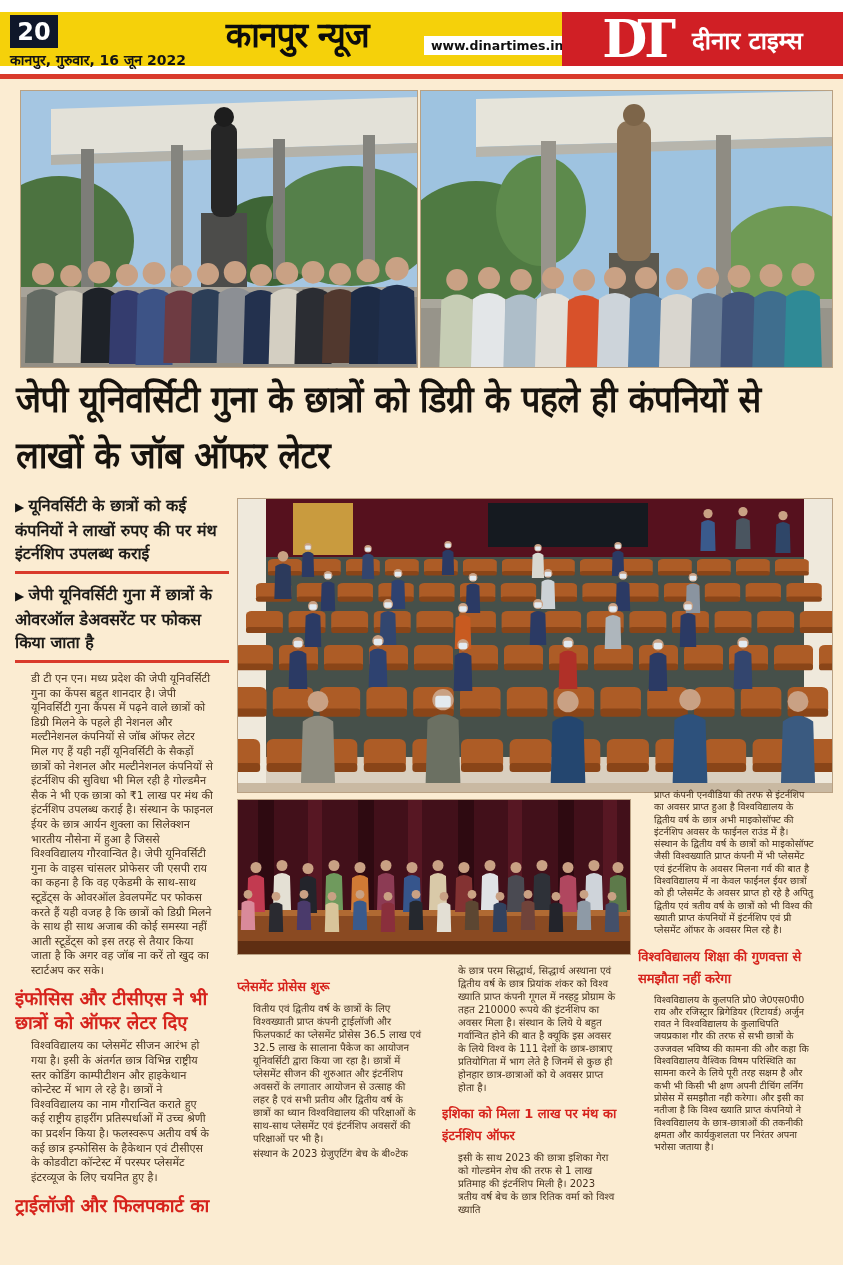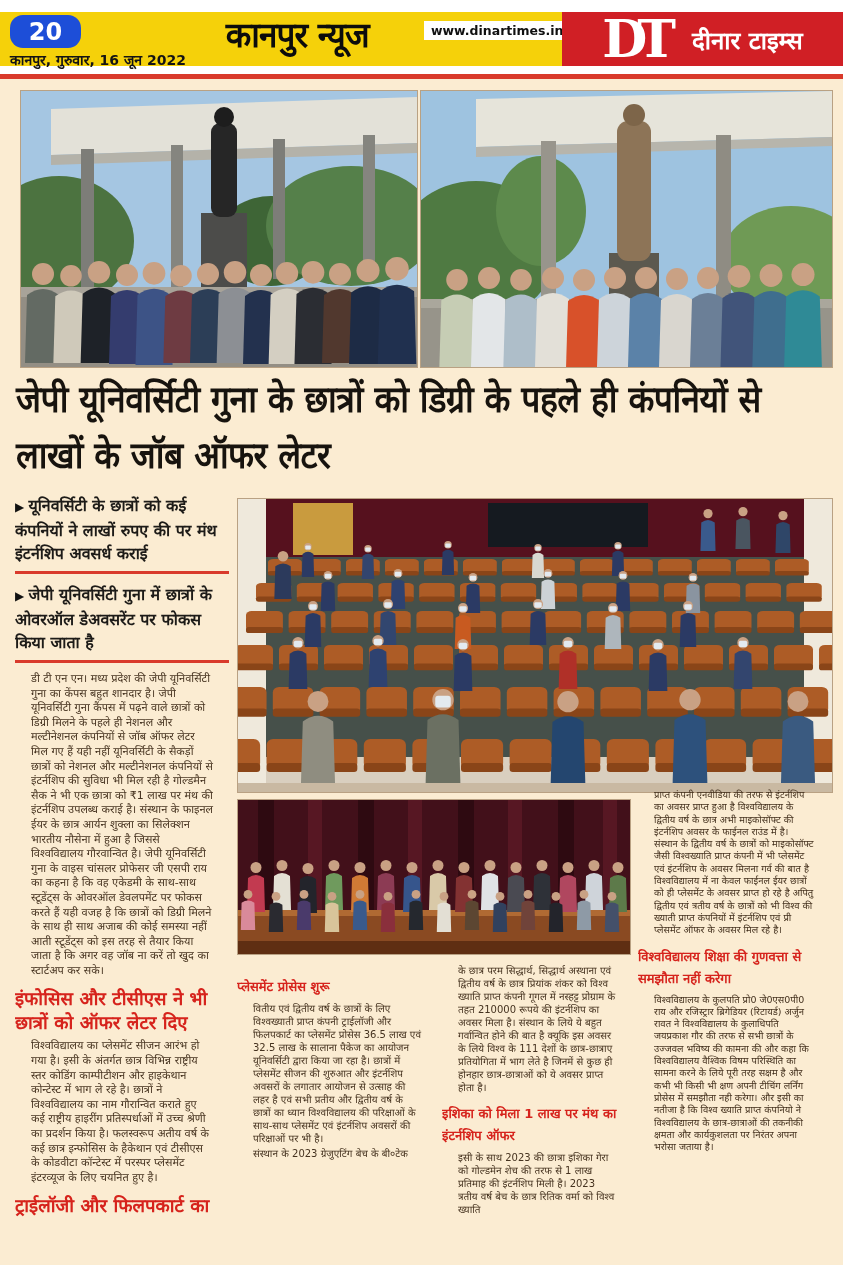--- a/index.html
+++ b/index.html
@@ -1,26 +1,26 @@
 <!DOCTYPE html>
 <html lang="hi"><head>
 <meta charset="utf-8">
 <style>
   html,body{margin:0;padding:0;background:#ffffff;}
   .page{position:relative;width:843px;height:1265px;overflow:hidden;background:#ffffff;
         font-family:"DejaVu Sans","Liberation Sans",sans-serif;}
   
   .band{position:absolute;left:0;top:12px;width:843px;height:54px;background:#F5D10A;}
-  .pagenum{position:absolute;left:10px;top:15px;width:71px;height:33px;background:#1d4ed8;
-           color:#fff;font-size:24px;font-weight:800;display:flex;align-items:center;justify-content:center;border-radius:13px;}
+  .pagenum{position:absolute;left:10px;top:15px;width:48px;height:33px;background:#0f172a;
+           color:#fff;font-size:24px;font-weight:800;display:flex;align-items:center;justify-content:center;}
   .dateline{position:absolute;left:10px;top:50px;font-size:14px;font-weight:700;color:#141414;white-space:nowrap;}
   .main-title{position:absolute;left:150px;top:14px;width:310px;text-align:center;
               font-size:35px;line-height:42px;font-weight:800;color:#0c0c0c;letter-spacing:-1px;
               transform:scaleX(.95);transform-origin:left;}
-  .www{position:absolute;left:424px;top:21px;background:#ffffff;padding:2px 7px;
+  .www{position:absolute;left:424px;top:36px;background:#ffffff;padding:2px 7px;
        font-size:12.5px;font-weight:800;color:#101010;}
   .brand{position:absolute;left:562px;top:12px;width:281px;height:54px;background:#D01F25;
          display:flex;align-items:center;justify-content:center;gap:6px;overflow:hidden;}
   .mono{font-family:"DejaVu Serif","Liberation Serif",serif;font-size:52px;font-weight:800;
         color:#fff;letter-spacing:-10px;line-height:54px;margin-right:20px;}
   .bname{font-size:24px;font-weight:800;color:#fff;white-space:nowrap;}
   .redrule{position:absolute;left:0;top:74px;width:843px;height:5px;background:#D93A2B;}
   .cream{position:absolute;left:0;top:79px;width:843px;height:1186px;background:#FBECD2;}
   
   .photo{position:absolute;overflow:hidden;border:1px solid #b9a183;background:#888;}
@@ -255,21 +255,21 @@
       <use href="#person" transform="translate(234,90) scale(0.40)" style="color:#5c4632"></use>
       <use href="#person" transform="translate(262,92) scale(0.40)" style="color:#31415e"></use>
       <use href="#person" transform="translate(290,90) scale(0.40)" style="color:#70433a"></use>
       <use href="#person" transform="translate(318,92) scale(0.40)" style="color:#23242b"></use>
       <use href="#person" transform="translate(346,90) scale(0.40)" style="color:#8e9aa6"></use>
       <use href="#person" transform="translate(374,92) scale(0.40)" style="color:#44506a"></use>
     </svg>
   </div>
 
   <div class="col col-left">
-    <p class="hl-item">यूनिवर्सिटी के छात्रों को कई कंपनियों ने लाखों रुपए की पर मंथ इंटर्नशिप अवसर्ध कराई</p>
+    <p class="hl-item">यूनिवर्सिटी के छात्रों को कई कंपनियों ने लाखों रुपए की पर मंथ इंटर्नशिप उपलब्ध कराई</p>
     <hr class="hr-red">
     <p class="hl-item">जेपी यूनिवर्सिटी गुना में छात्रों के ओवरऑल डेअवसरेंट पर फोकस किया जाता है</p>
     <hr class="hr-red">
     <p class="body-p">डी टी एन एन। मध्य प्रदेश की जेपी यूनिवर्सिटी गुना का केंपस बहुत शानदार है। जेपी यूनिवर्सिटी गुना कैंपस में पढ़ने वाले छात्रों को डिग्री मिलने के पहले ही नेशनल और मल्टीनेशनल कंपनियों से जॉब ऑफर लेटर मिल गए हैं यही नहीं यूनिवर्सिटी के सैकड़ों छात्रों को नेशनल और मल्टीनेशनल कंपनियों से इंटर्नशिप की सुविधा भी मिल रही है गोल्डमैन सैक ने भी एक छात्रा को ₹1 लाख पर मंथ की इंटर्नशिप उपलब्ध कराई है। संस्थान के फाइनल ईयर के छात्र आर्यन शुक्ला का सिलेक्शन भारतीय नौसेना में हुआ है जिससे विश्वविद्यालय गौरवान्वित है। जेपी यूनिवर्सिटी गुना के वाइस चांसलर प्रोफेसर जी एसपी राय का कहना है कि वह एकेडमी के साथ-साथ स्टूडेंट्स के ओवरऑल डेवलपमेंट पर फोकस करते हैं यही वजह है कि छात्रों को डिग्री मिलने के साथ ही साथ अजाब की कोई समस्या नहीं आती स्टूडेंट्स को इस तरह से तैयार किया जाता है कि अगर वह जॉब ना करें तो खुद का स्टार्टअप कर सके।</p>
     <h3 class="sec-h">इंफोसिस और टीसीएस ने भी छात्रों को ऑफर लेटर दिए</h3>
     <p class="body-p">विश्वविद्यालय का प्लेसमेंट सीजन आरंभ हो गया है। इसी के अंतर्गत छात्र विभिन्न राष्ट्रीय स्तर कोडिंग काम्पीटीशन और हाइकेथान कोन्टेस्ट में भाग ले रहे है। छात्रों ने विश्वविद्यालय का नाम गौरान्वित कराते हुए कई राष्ट्रीय हाइरींग प्रतिस्पर्धाओं में उच्च श्रेणी का प्रदर्शन किया है। फलस्वरूप अतीय वर्ष के कई छात्र इन्फोसिस के हैकेथान एवं टीसीएस के कोडवीटा कॉन्टेस्ट में परस्पर प्लेसमेंट इंटरव्यूज के लिए चयनित हुए है।</p>
     <h3 class="sec-h">ट्राईलॉजी और फिलपकार्ट का</h3>
   </div>
 
   <div class="col col-m1">

